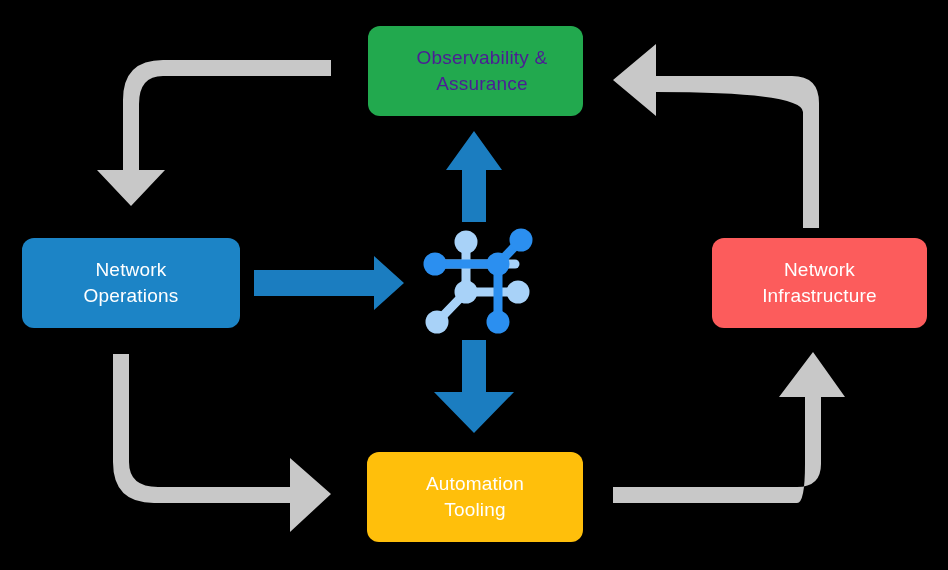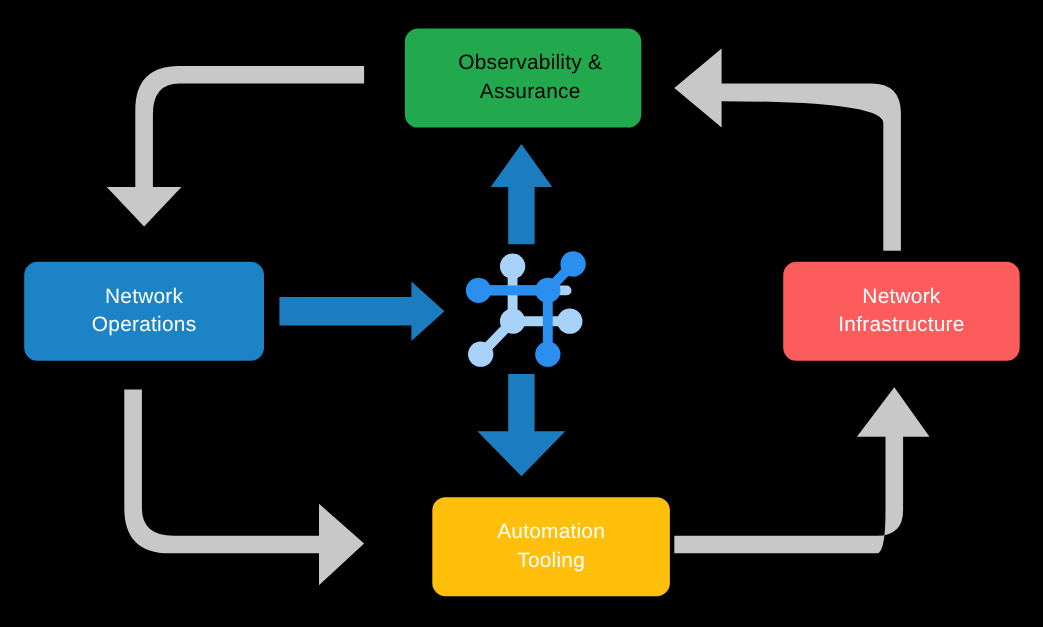--- a/index.html
+++ b/index.html
@@ -94,33 +94,33 @@
       <circle cx="46" cy="72" r="11.5" fill="#A8D2F8"></circle>
       <circle cx="98" cy="72" r="11.5" fill="#A8D2F8"></circle>
       <circle cx="17" cy="102" r="11.5" fill="#A8D2F8"></circle>
       <circle cx="15" cy="44" r="11.5" fill="#2B8FF0"></circle>
       <circle cx="78" cy="44" r="11.5" fill="#2B8FF0"></circle>
       <circle cx="101" cy="20" r="11.5" fill="#2B8FF0"></circle>
       <circle cx="78" cy="102" r="11.5" fill="#2B8FF0"></circle>
     </g>
   </svg>
 
-  <div class="node-box" id="box-observability" style="background: rgb(34, 169, 78); color: #000000; padding-left: 23px;">
+  <div class="node-box" id="box-observability" style="background: rgb(34, 169, 78); color: #4c1d95; padding-left: 23px;">
     <span class="node-label">Observability &amp;
 Assurance</span>
   </div>
 
   <div class="node-box" id="box-operations" style="background: rgb(28, 132, 198); color: rgb(255, 255, 255);">
     <span class="node-label">Network
 Operations</span>
   </div>
 
   <div class="node-box" id="box-infrastructure" style="background: rgb(252, 92, 92); color: rgb(255, 255, 255);">
     <span class="node-label">Network
 Infrastructure</span>
   </div>
 
-  <div class="node-box" id="box-automation" style="background: rgb(255, 191, 11); color: rgb(255, 255, 255); margin-left: 26px;">
+  <div class="node-box" id="box-automation" style="background: rgb(255, 191, 11); color: rgb(255, 255, 255);">
     <span class="node-label">Automation
 Tooling</span>
   </div>
 
 </div>
 
 </body></html>

